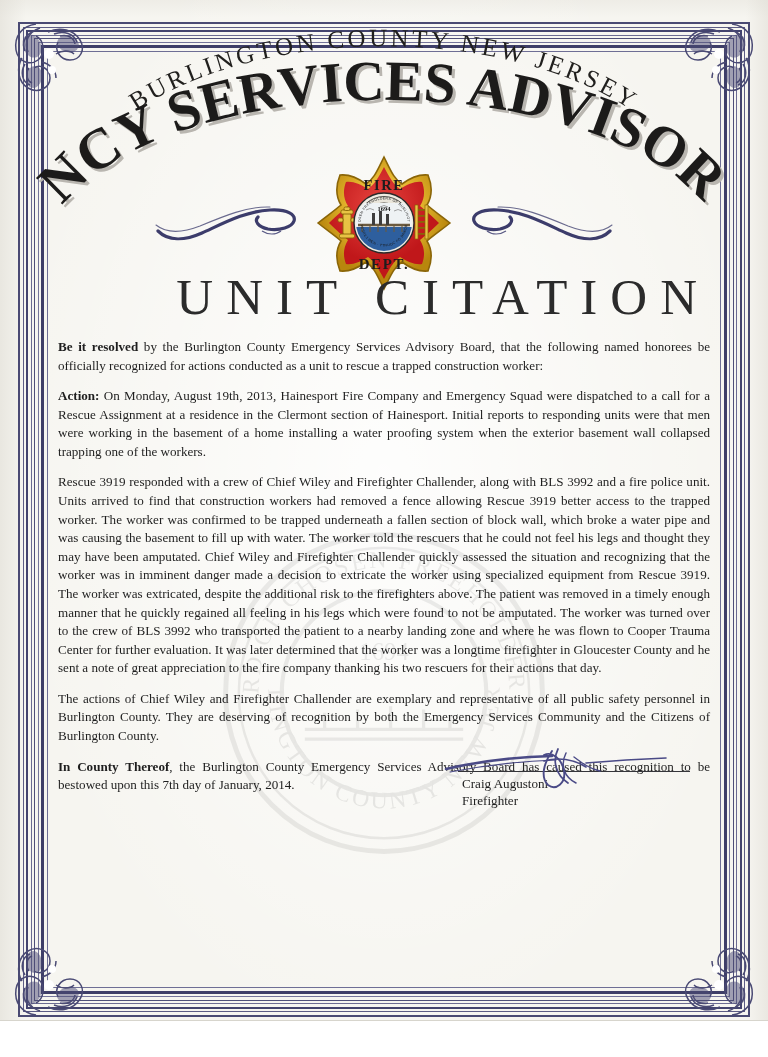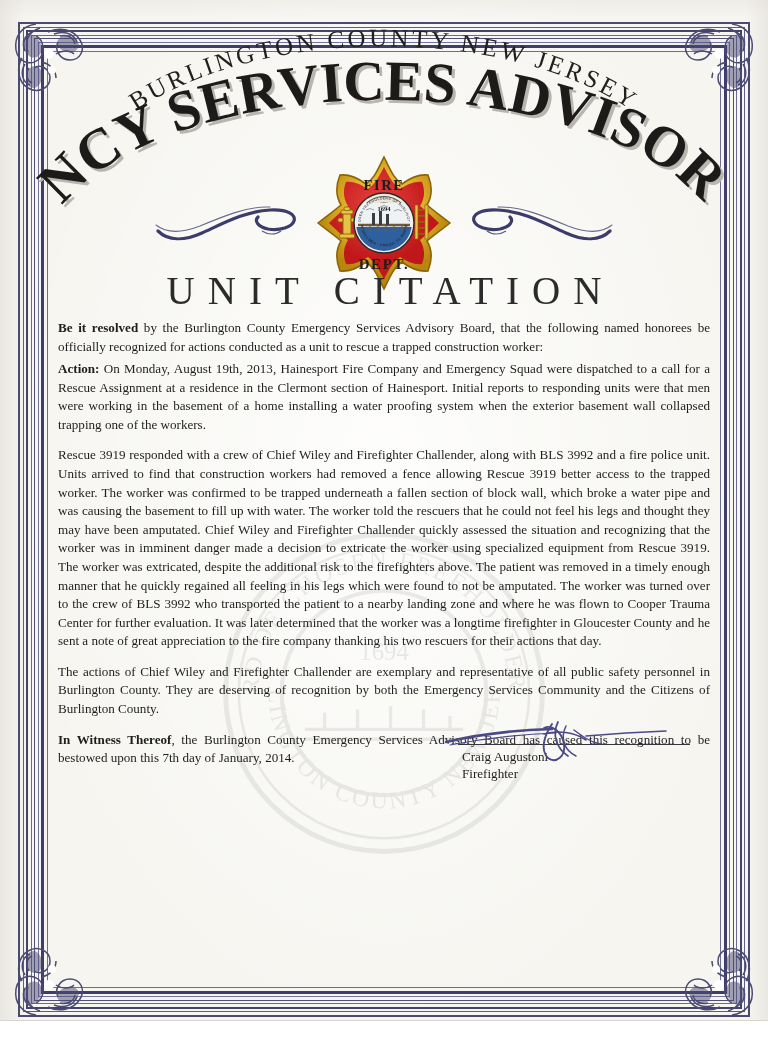--- a/index.html
+++ b/index.html
@@ -115,41 +115,41 @@
     text-align:center;
   }
   .flourish{width:150px;height:44px;color:#3c3c6b;flex:0 0 auto;}
   .flourish svg{width:100%;height:100%;display:block;}
   .flourish.right{transform:scaleX(-1);}
   .emblem{width:140px;height:140px;margin:0 14px;flex:0 0 auto;}
   .emblem svg{width:100%;height:100%;display:block;}
 
   
   .title{
-    text-align:center;
-    font-size:39px;
+    text-align:right;
+    font-size:51px;
     letter-spacing:13px;
     color:#2b2b2b;
     font-family:"Liberation Serif", serif;
     font-weight:400;
-    margin:10px 0 6px 0;
+    margin:10px 0 12px 0;
     padding-left:13px;
     position:relative;
   }
 
   
   .body{
     position:relative;
     color:#1e1e1e;
     font-size:13.1px;
     line-height:1.42;
     text-align:justify;
   }
   .body p{margin:0 0 12px 0;}
-  .body .lead{margin-bottom:4px;}
+  .body .lead{margin-bottom:12px;}
   .body b{font-weight:700;}
 
   .honorees{
     text-align:center;
     font-family:"DejaVu Serif", serif;
     font-style:italic;
     font-weight:700;
     font-size:20.5px;
     color:#16161a;
     letter-spacing:0.2px;
@@ -482,21 +482,21 @@
       <p>
         <b>Action:</b><span>  On Monday, August 19th, 2013, Hainesport Fire Company and Emergency Squad were dispatched to a call for a Rescue Assignment at a residence in the Clermont section of Hainesport.  Initial reports to responding units were that men were working in the basement of a home installing a water proofing system when the exterior basement wall collapsed trapping one of the workers.</span>
       </p>
 
       <p>Rescue 3919 responded with a crew of Chief Wiley and Firefighter Challender, along with BLS 3992 and a fire police unit.  Units arrived to find that construction workers had removed a fence allowing Rescue 3919 better access to the trapped worker.  The worker was confirmed to be trapped underneath a fallen section of block wall, which broke a water pipe and was causing the basement to fill up with water.   The worker told the rescuers that he could not feel his legs and thought they may have been amputated.  Chief Wiley and Firefighter Challender quickly assessed the situation and recognizing that the worker was in imminent danger made a decision to extricate the worker using specialized equipment from Rescue 3919.  The worker was extricated, despite the additional risk to the firefighters above.  The patient was removed in a timely enough manner that he quickly regained all feeling in his legs which were found to not be amputated.   The worker was turned over to the crew of BLS 3992 who transported the patient to a nearby landing zone and where he was flown to Cooper Trauma Center for further evaluation.   It was later determined that the worker was a longtime firefighter in Gloucester County and he sent a note of great appreciation to the fire company thanking his two rescuers for their actions that day.</p>
 
       <p>The actions of Chief Wiley and Firefighter Challender are exemplary and representative of all public safety personnel in Burlington County.  They are deserving of recognition by both the Emergency Services Community and the Citizens of Burlington County.</p>
 
       <div class="witness-wrap">
         <p>
-          <b>In Witness Thereof</b><span>, the Burlington County Emergency Services Advisory Board has caused this recognition to be bestowed upon this 7th day of January, 2014.</span>
+          <b>In County Thereof</b><span>, the Burlington County Emergency Services Advisory Board has caused this recognition to be bestowed upon this 7th day of January, 2014.</span>
         </p>
 
         <div class="sig-block">
           <div class="sig-ink">
             <svg viewBox="0 0 270 48">
               <g fill="none" stroke="currentColor" stroke-linecap="round">
                 <path d="M6 26 C40 18 78 14 112 13" stroke-width="2.6"></path>
                 <path d="M10 29 C46 22 84 18 116 17" stroke-width="1.2"></path>
                 <path d="M112 8 C104 20 100 34 108 42 C116 48 126 40 124 28 C122 16 112 8 104 12" stroke-width="1.9"></path>
                 <path d="M118 6 C112 18 116 32 128 40" stroke-width="1.7"></path>

